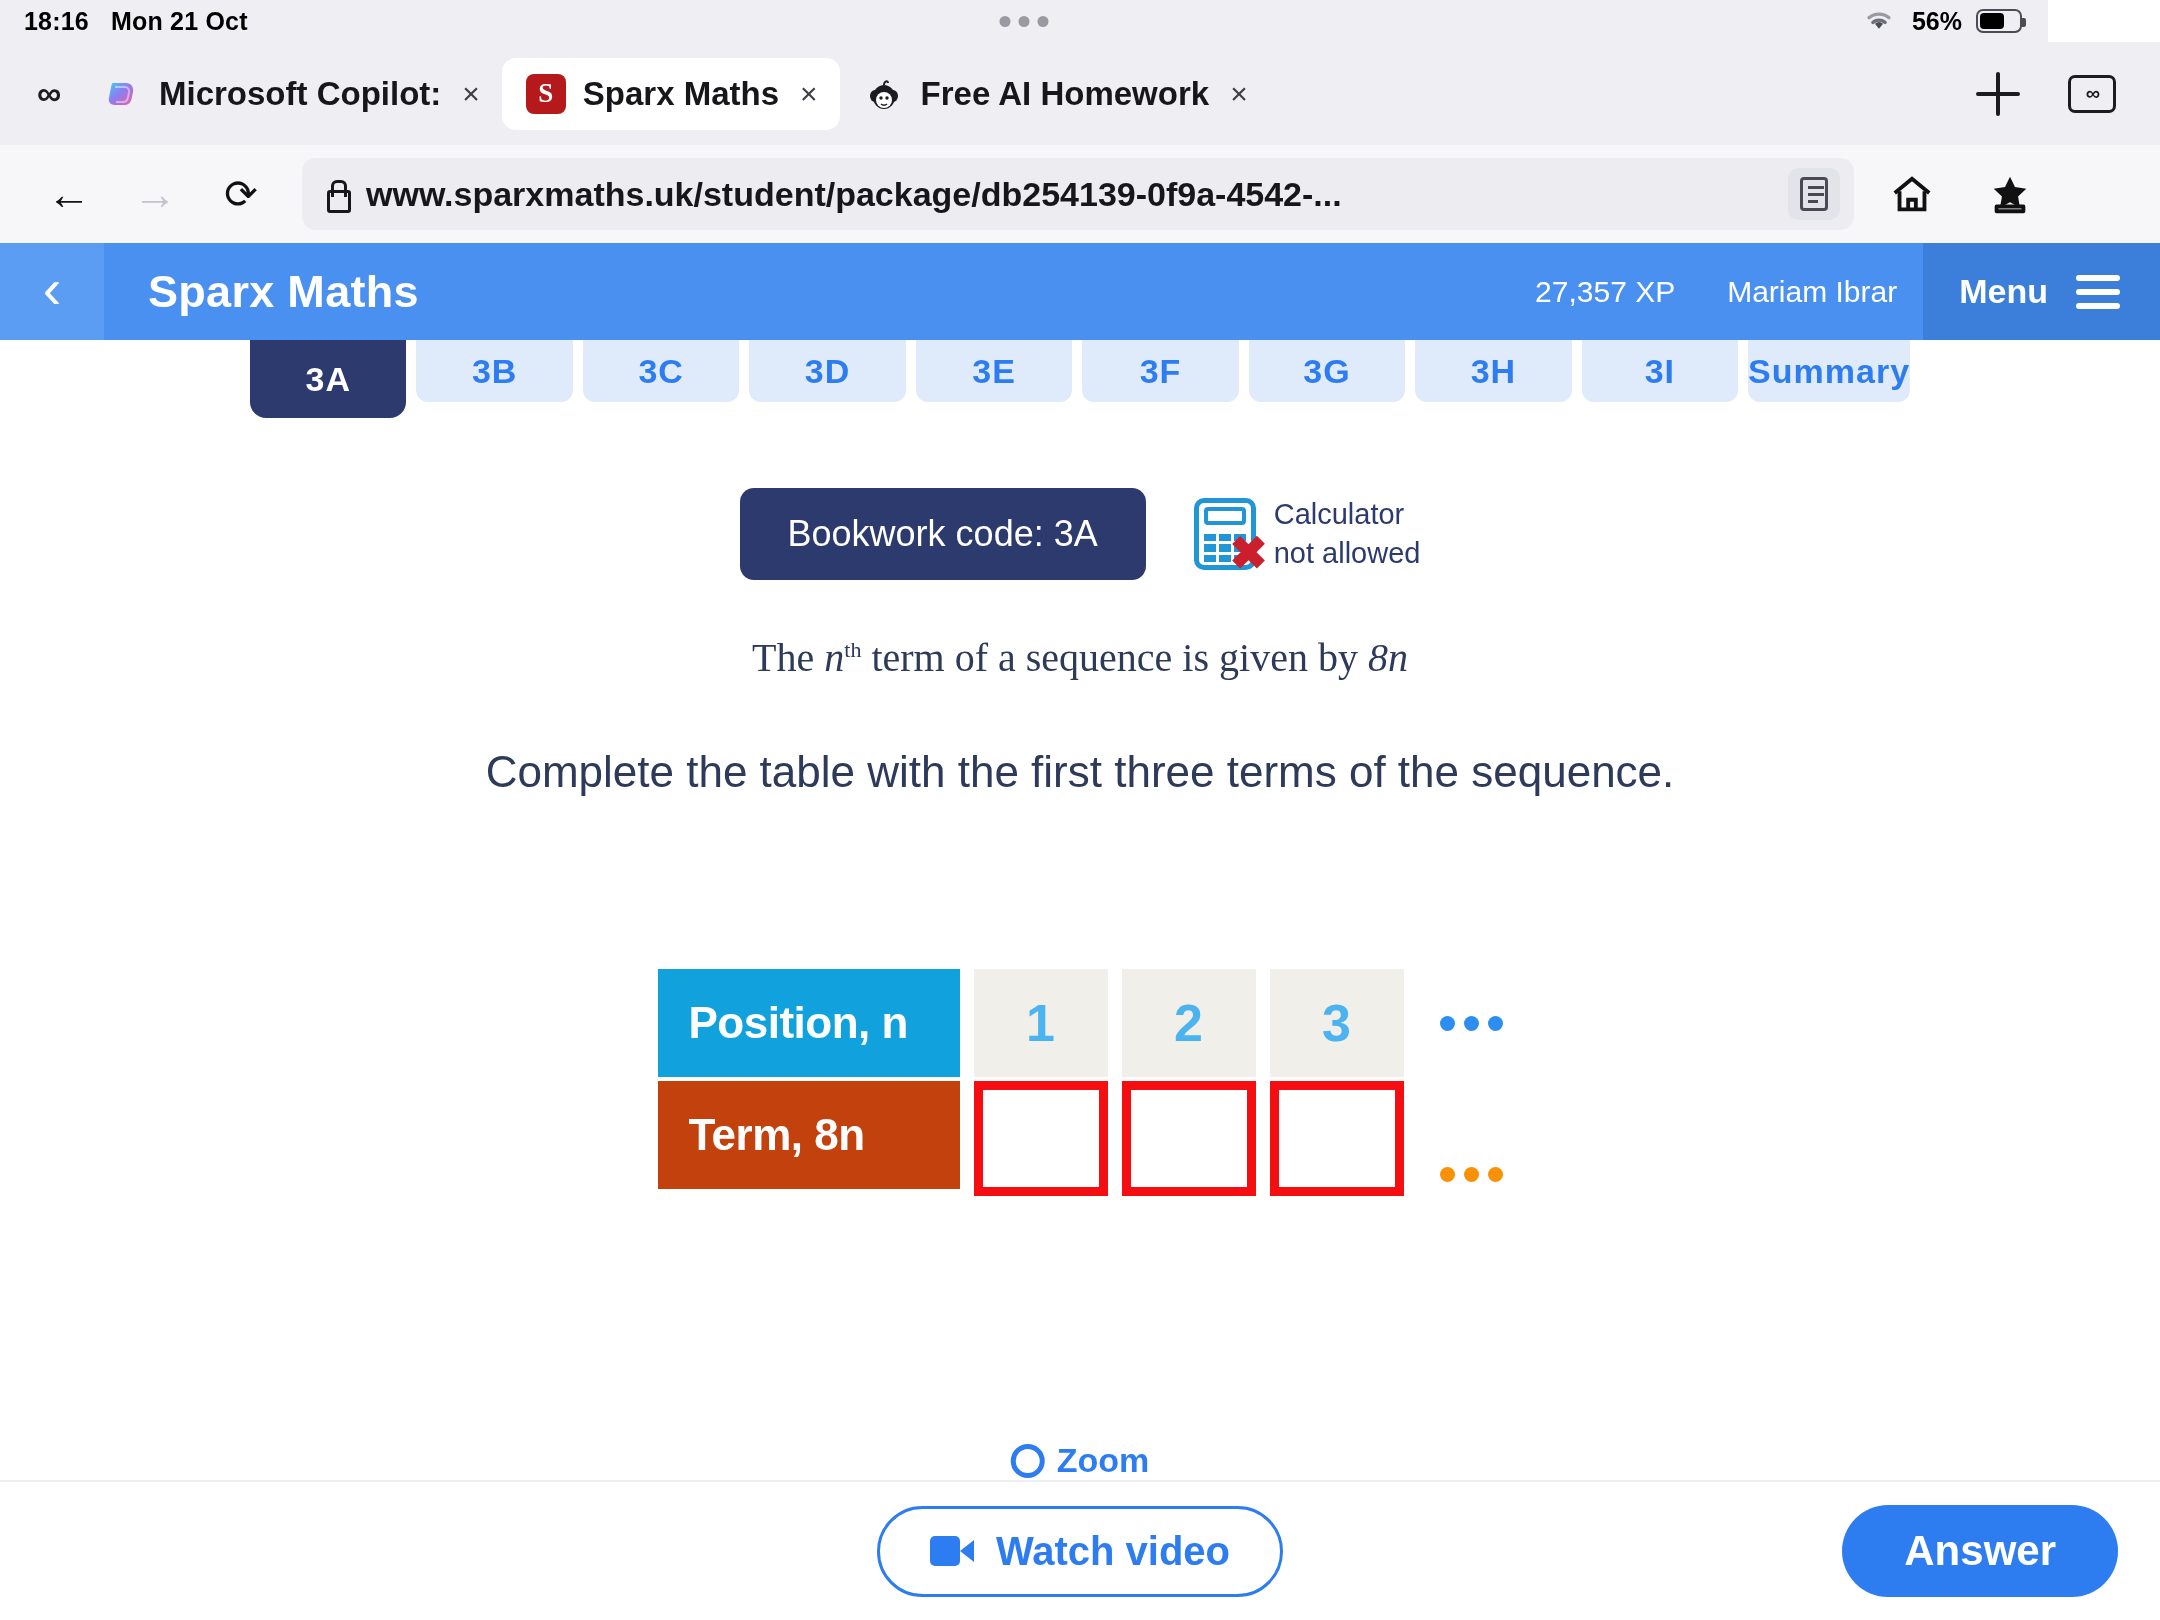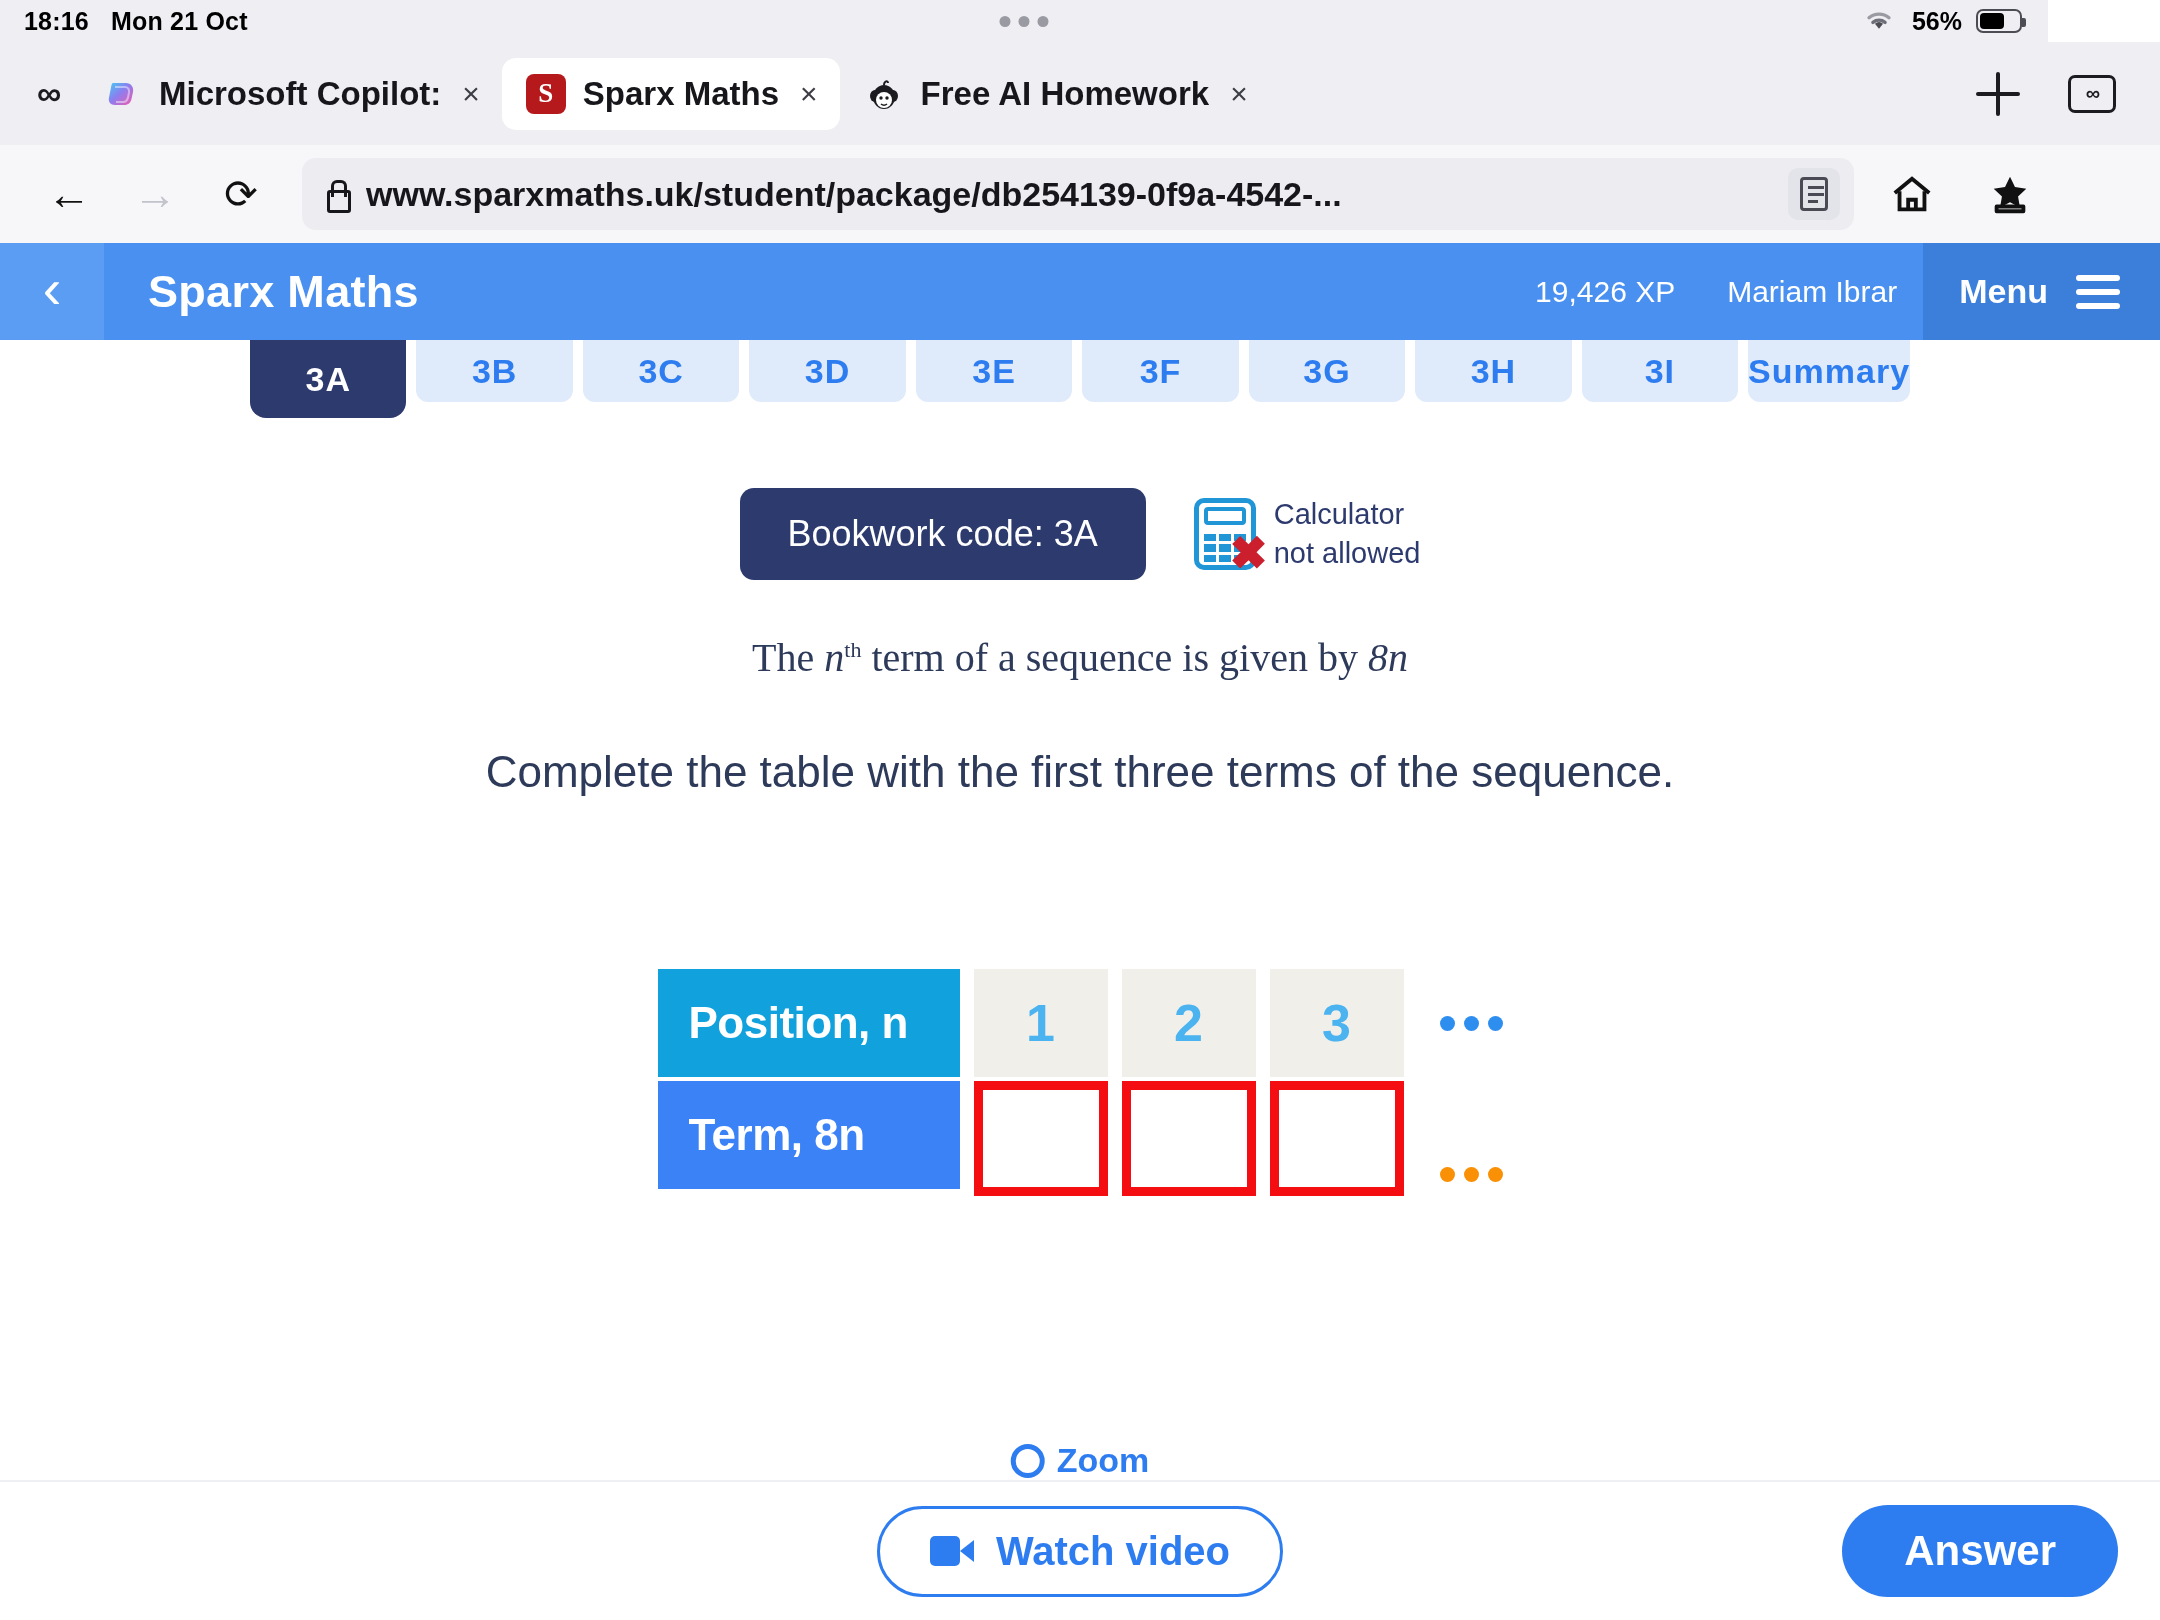--- a/index.html
+++ b/index.html
@@ -136,21 +136,21 @@
 
   .table-area { margin-top: 172px; display: flex; justify-content: center; }
   .seq-table { display: flex; flex-direction: column; gap: 4px; }
   .seq-row { display: flex; align-items: stretch; gap: 14px; }
   .seq-label {
     width: 302px; height: 108px; display: flex; align-items: center;
     color: #fff; font-size: 44px; font-weight: 700; padding-left: 31px;
     font-family: "Liberation Sans", sans-serif; letter-spacing: -.5px;
   }
   .seq-label.pos { background: #11a2dd; }
-  .seq-label.term { background: #3b82f6; }
+  .seq-label.term { background: #c2410c; }
   .seq-cell {
     width: 134px; height: 108px; background: #f0efea; color: #4bb3ef;
     display: flex; align-items: center; justify-content: center;
     font-size: 52px; font-weight: 700;
   }
   .seq-input {
     width: 134px; height: 115px; background: #ffffff; border: 9px solid #f40d11;
   }
   .ellipsis { display: flex; align-items: center; gap: 9px; padding-left: 22px; }
   .ellipsis i { width: 15px; height: 15px; border-radius: 50%; display: block; }
@@ -311,21 +311,21 @@
         </span>
     </div>
   </div>
 
   <div class="app-header">
     <div class="back-zone">
       <span class="back-chev">‹</span>
     </div>
     <span class="app-title">Sparx Maths</span>
     <div class="hdr-right">
-      <span class="xp">19,426 XP</span>
+      <span class="xp">27,357 XP</span>
       <span class="username">Mariam Ibrar</span>
       <div class="menu-zone">
         <span class="menu-label">Menu</span>
         <span class="menu-burger">
             <i></i>
             <i></i>
             <i></i>
           </span>
       </div>
     </div>

